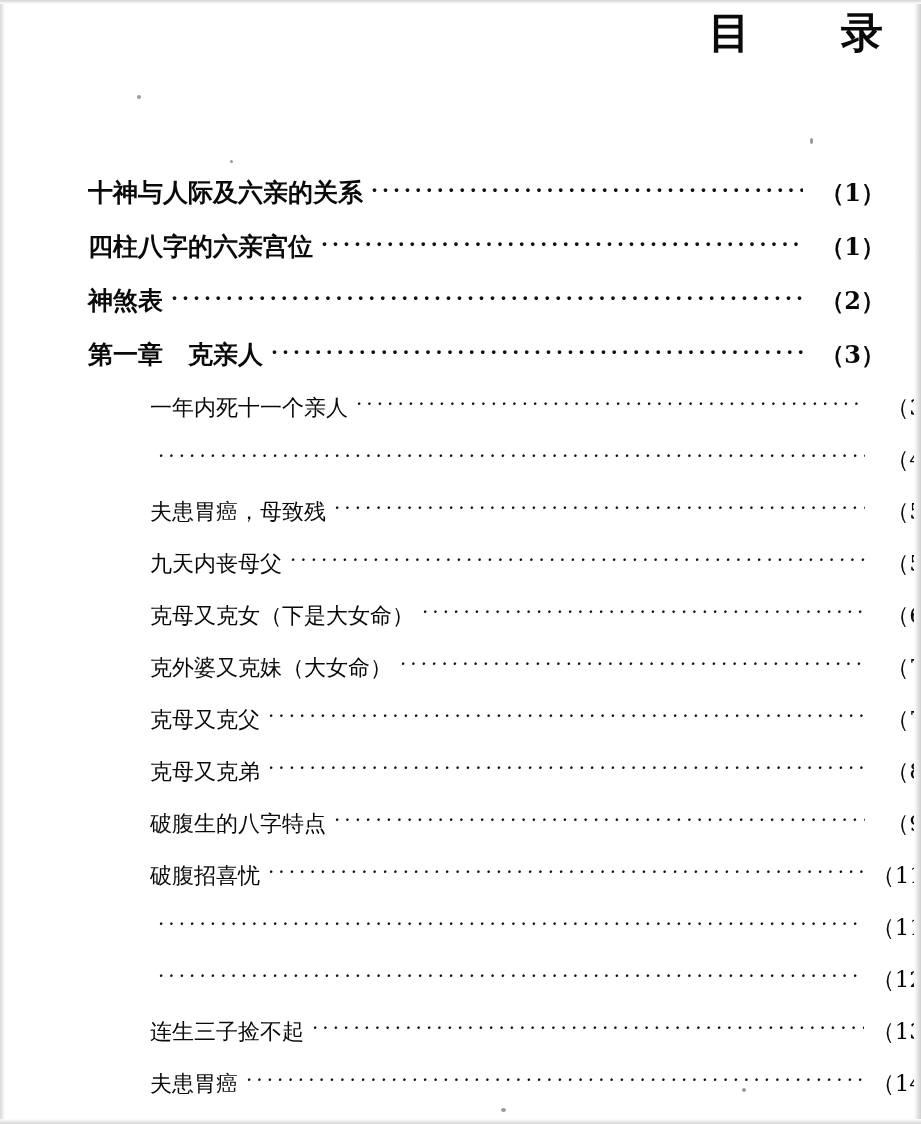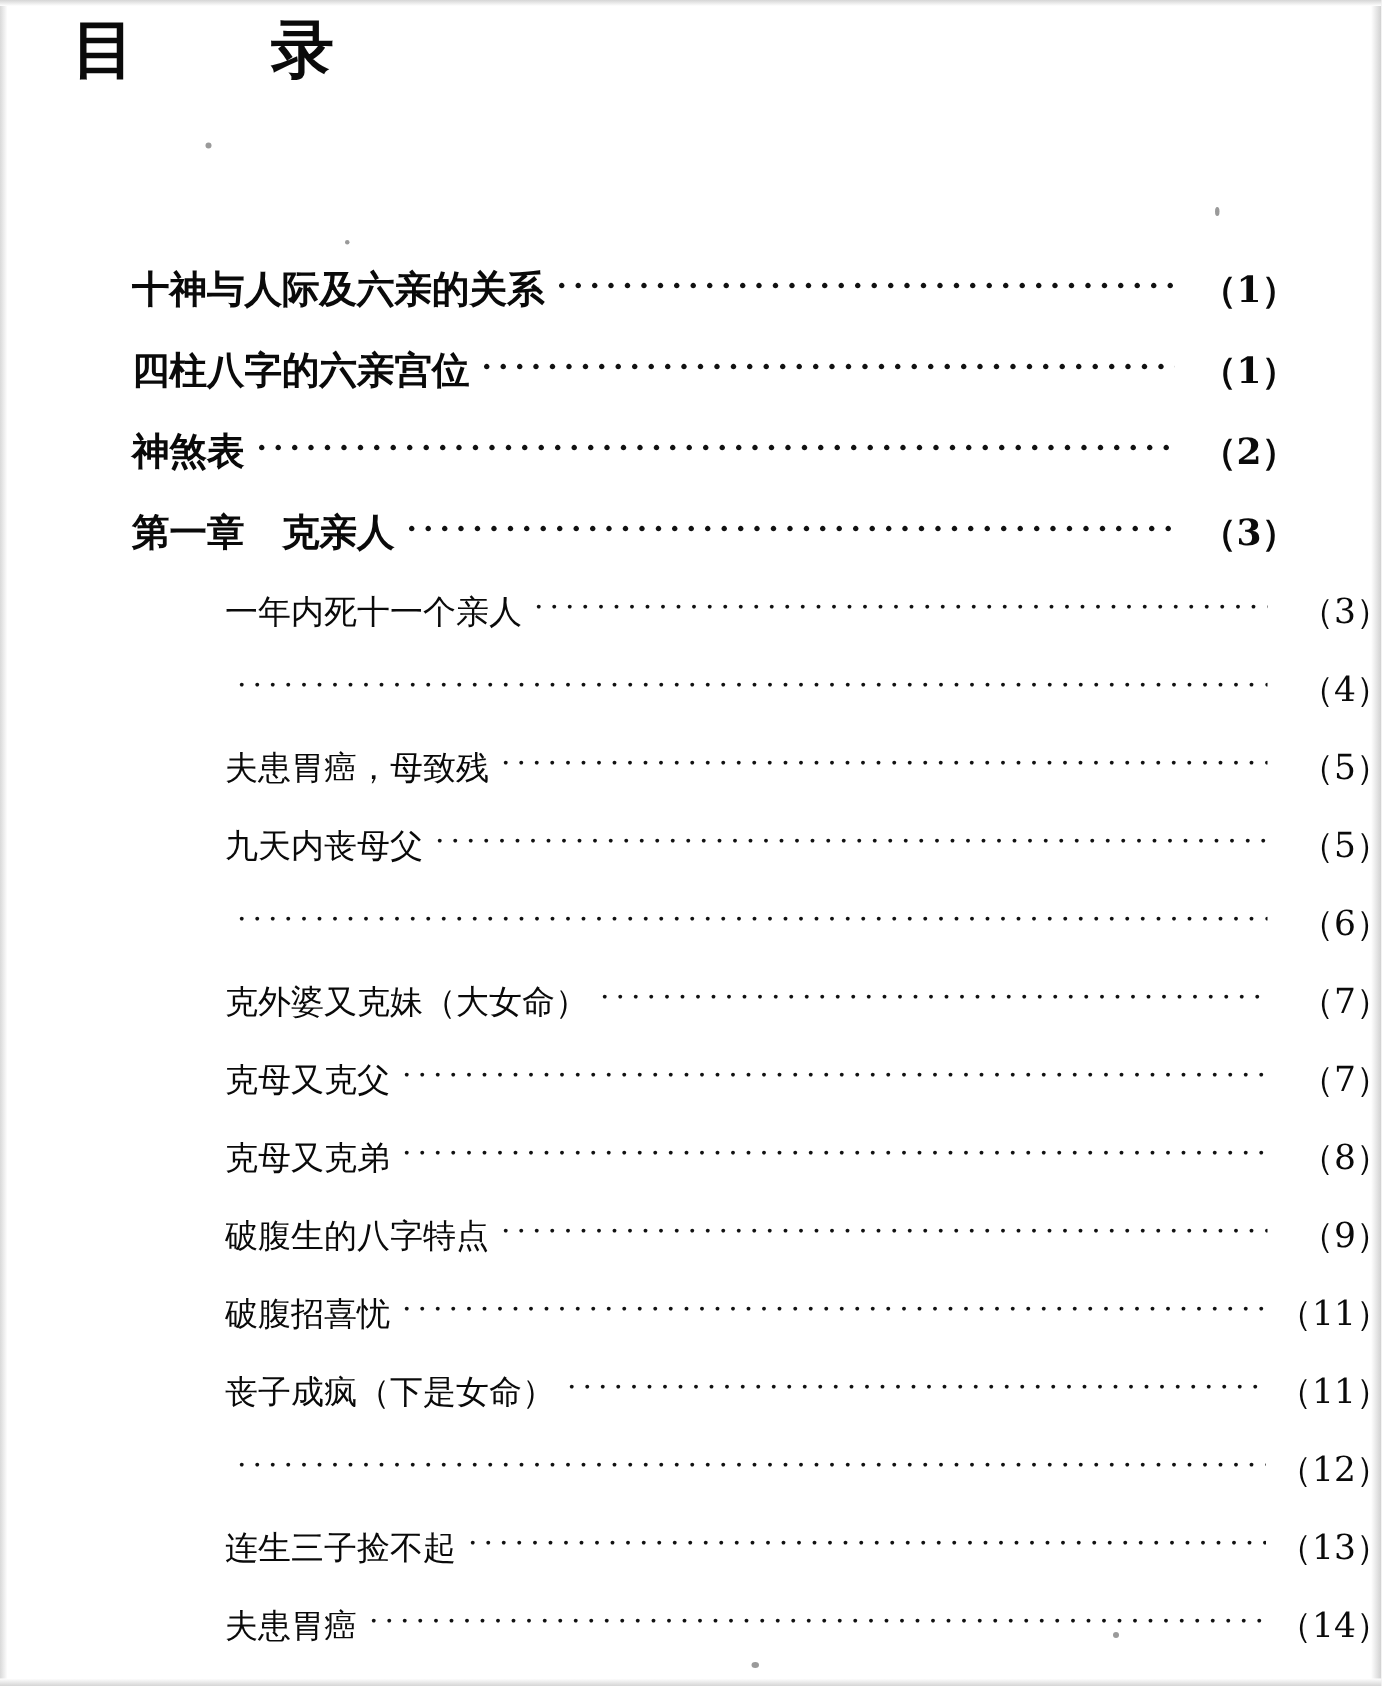--- a/index.html
+++ b/index.html
@@ -15,33 +15,33 @@
     overflow: hidden;
     position: relative;
   }
   .page {
     position: relative;
     width: 921px;
     height: 1124px;
     box-sizing: border-box;
   }
   .page-title {
-    text-align: left;
+    text-align: right;
     font-size: 42px;
     font-weight: bold;
     letter-spacing: 38px;
     padding-top: 8px;
     padding-left: 48px;
     font-family: "DejaVu Serif", serif;
     line-height: 1.2;
   }
   .toc {
     margin-top: 118px;
     padding-left: 88px;
-    padding-right: 56px;
+    padding-right: 36px;
   }
   .toc-row {
     display: flex;
     align-items: baseline;
     width: 100%;
     margin-bottom: 2px;
   }
   .toc-row.level-0 {
     font-size: 25px;
     font-weight: bold;
@@ -177,20 +177,21 @@
       <span class="toc-page">（5）</span>
     </div>
 
     <div class="toc-row level-1">
       <span class="toc-label">九天内丧母父</span>
       <span class="toc-dots">·······················································································································</span>
       <span class="toc-page">（5）</span>
     </div>
 
     <div class="toc-row level-1">
+      <span class="toc-label">克母又克女（下是大女命）</span>
       <span class="toc-dots">·······················································································································</span>
       <span class="toc-page">（6）</span>
     </div>
 
     <div class="toc-row level-1">
       <span class="toc-label">克外婆又克妹（大女命）</span>
       <span class="toc-dots">·······················································································································</span>
       <span class="toc-page">（7）</span>
     </div>
 
@@ -212,21 +213,20 @@
       <span class="toc-page">（9）</span>
     </div>
 
     <div class="toc-row level-1">
       <span class="toc-label">破腹招喜忧</span>
       <span class="toc-dots">·······················································································································</span>
       <span class="toc-page">（11）</span>
     </div>
 
     <div class="toc-row level-1">
-      <span class="toc-label">丧子成疯（下是女命）</span>
       <span class="toc-dots">·······················································································································</span>
       <span class="toc-page">（11）</span>
     </div>
 
     <div class="toc-row level-1">
       <span class="toc-dots">·······················································································································</span>
       <span class="toc-page">（12）</span>
     </div>
 
     <div class="toc-row level-1">

